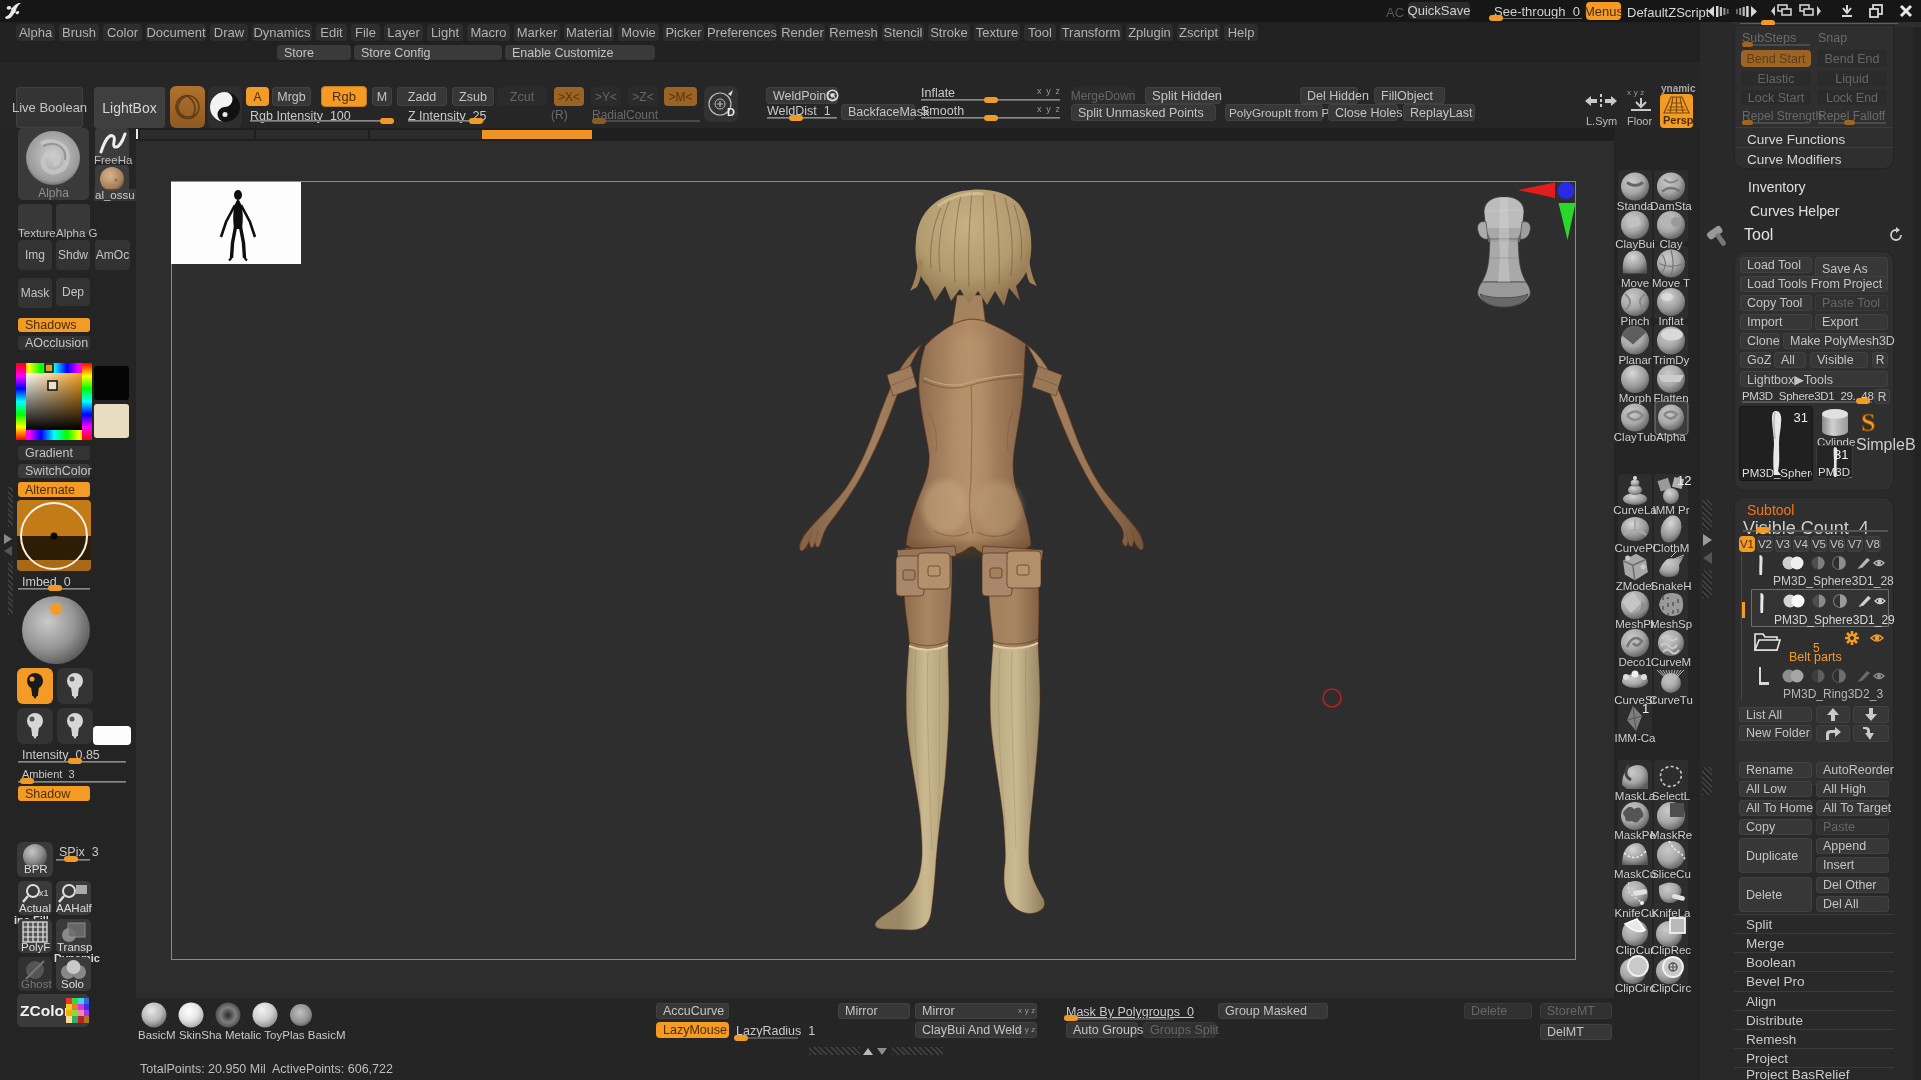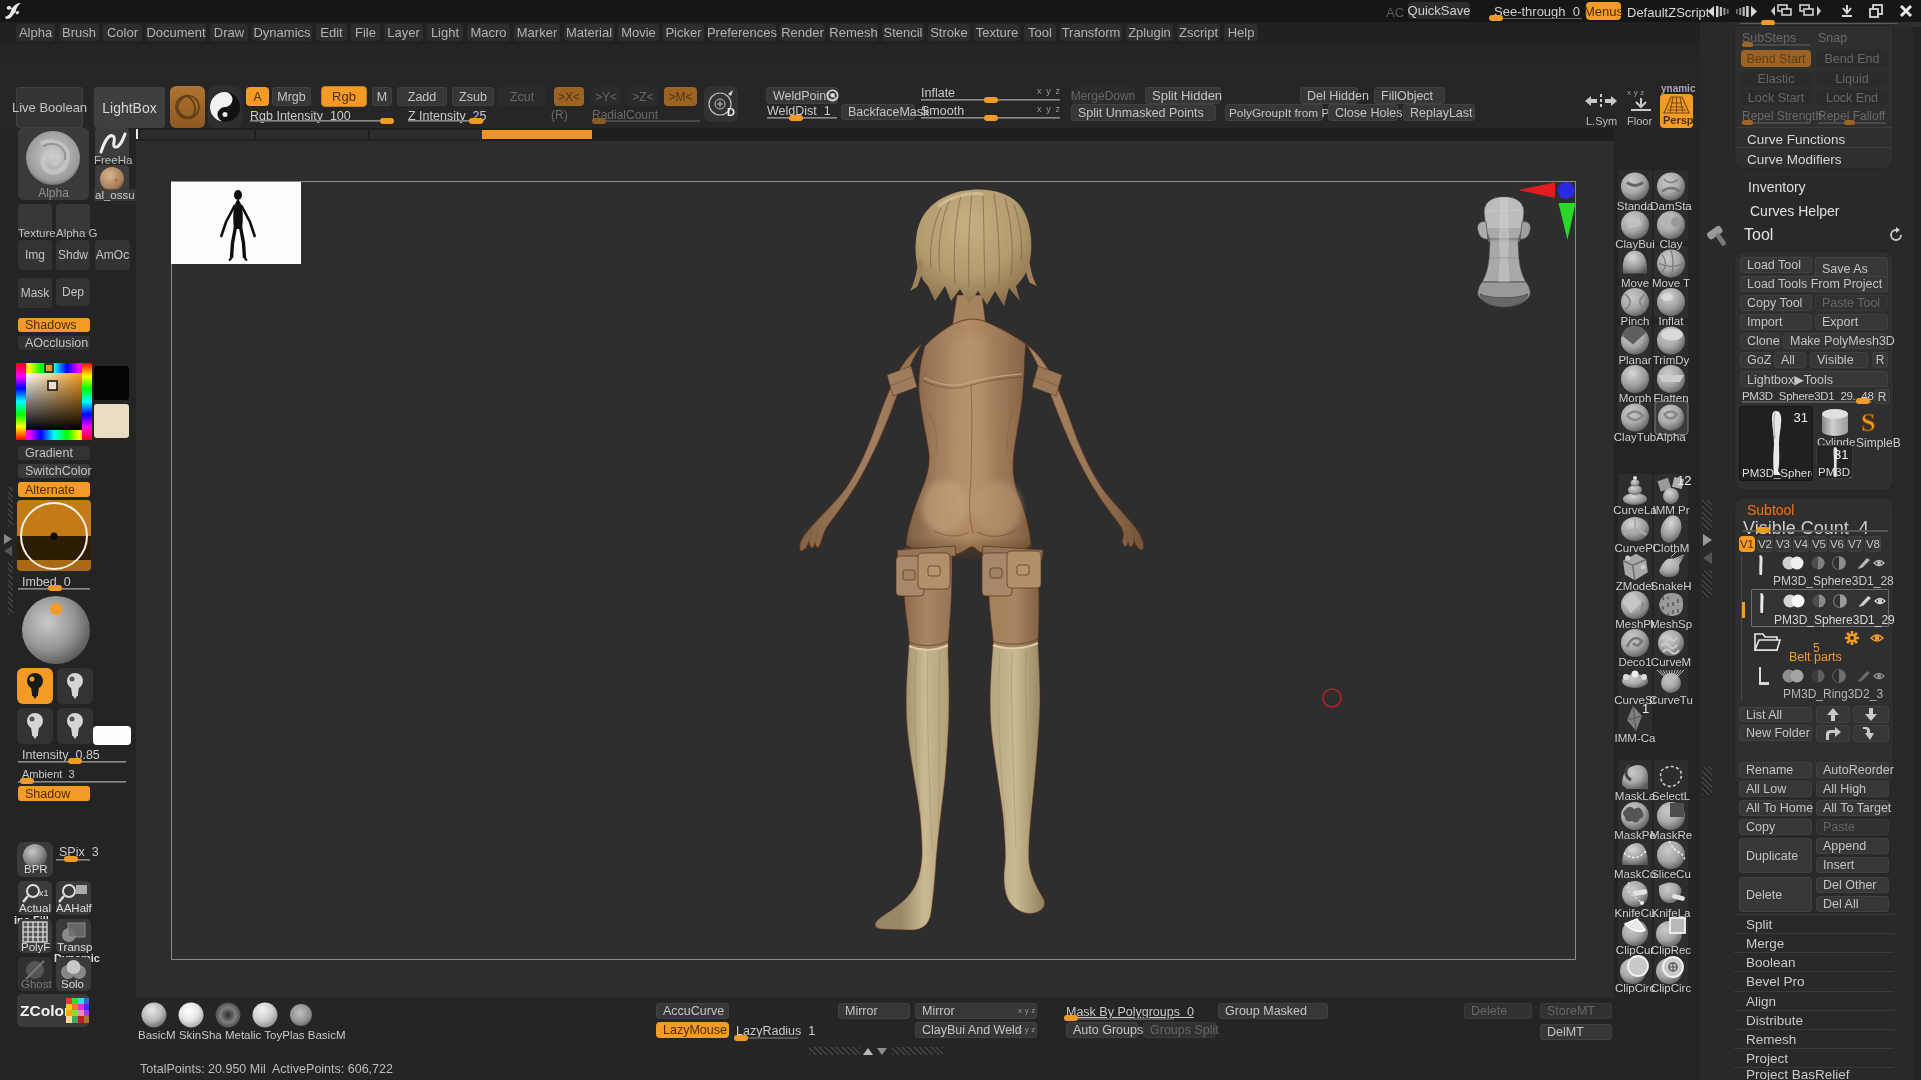--- a/index.html
+++ b/index.html
@@ -95,20 +95,25 @@
 <div class="mb" style="left:928px;width:42px">Stroke</div>
 <div class="mb" style="left:974px;width:46px">Texture</div>
 <div class="mb" style="left:1024px;width:32px">Tool</div>
 <div class="mb" style="left:1060px;width:62px">Transform</div>
 <div class="mb" style="left:1126px;width:47px">Zplugin</div>
 <div class="mb" style="left:1177px;width:43px">Zscript</div>
 <div class="mb" style="left:1224px;width:34px">Help</div>
 
 </div>
 
+<div class="a" id="storerow" style="left:0;top:44px;width:1921px;height:18px;background:#212121">
+<div class="b" style="left:277px;top:1px;width:74px;height:15px;background:#3a3a3a;box-shadow:none;font-size:12.5px">Store</div>
+<div class="b" style="left:354px;top:1px;width:148px;height:15px;background:#3a3a3a;box-shadow:none;font-size:12.5px">Store Config</div>
+<div class="b" style="left:505px;top:1px;width:150px;height:15px;background:#3a3a3a;box-shadow:none;font-size:12.5px">Enable Customize</div>
+</div>
 
 <div class="a" id="shelf" style="left:0;top:62px;width:1921px;height:66px;background:#262626">
 <div class="b c" style="left:16px;top:25px;width:67px;height:41px;font-size:13px;background:#343434">Live Boolean</div>
 <div class="b c" style="left:94px;top:25px;width:71px;height:41px;font-size:14px;background:#3f3f3f;color:#d6d6d6">LightBox</div>
 <div class="a" style="left:170px;top:24px;width:35px;height:42px;border-radius:6px;background:linear-gradient(#b0722e,#8d5a22)">
 <svg style="left:3px;top:6px" width="29" height="30" viewBox="0 0 29 30">
           <circle cx="14.5" cy="15" r="11.5" fill="none" stroke="#5f3d15" stroke-width="1.6"></circle>
           <path d="M14.5,4 C22,9 24,17 20,24 C12,27 6,23 4.5,15 C7,7 10,4.5 14.5,4 Z" fill="none" stroke="#5f3d15" stroke-width="1.6"></path>
         </svg>
       </div>
@@ -1057,21 +1062,21 @@
           <ellipse cx="18" cy="7" rx="13" ry="5" fill="#e0e0e0"></ellipse>
         </svg>
       </div>
 <span class="lbl" style="left:117px;top:414px;font-size:11.5px;color:#ccc">Cylinde</span>
 <div class="a" style="left:157px;top:385px;width:32px;height:30px">
 <svg style="left:3px;top:1px" width="26" height="28" viewBox="0 0 26 28">
           <text x="1" y="23" font-size="26" font-weight="bold" fill="#f49b26" font-family="Liberation Serif">S</text>
           <text x="1" y="23" font-size="26" font-weight="bold" fill="none" stroke="#7a4508" stroke-width="1" font-family="Liberation Serif">S</text>
         </svg>
       </div>
-<span class="lbl" style="left:156px;top:414px;font-size:12px;color:#ccc">SimpleB</span>
+<span class="lbl" style="left:156px;top:414px;font-size:16px;color:#ccc">SimpleB</span>
 <div class="a" style="left:116px;top:423px;width:37px;height:34px;background:#242424;border:1px solid #3a3a3a;border-radius:3px;overflow:hidden">
 <svg style="left:12px;top:0px" width="12" height="33" viewBox="0 0 12 33">
           <path d="M6,1 C8,1 8.6,3 8.3,7 C8.3,11 7.6,14 7.6,18 C7.6,23 8,28 7.4,31 L5.2,31 C4.8,27 4.8,22 5,17 C5,12 4.4,7 4.6,4 C4.7,2 5,1 6,1 Z" fill="#e4e4e4"></path>
         </svg>
 <span class="a" style="left:17px;top:1px;font-size:13px;color:#eee">31</span>
 <span class="a" style="left:1px;bottom:0px;font-size:11.5px;color:#ddd">PM3D_​</span>
       </div>
 
 <div class="a" style="left:34px;top:475px;width:160px;height:290px;background:#2f2f30;border-radius:10px;box-shadow:inset 0 0 0 1px #242425"></div>
 <span class="lbl" style="left:47px;top:480px;font-size:14px;color:#f97316">Subtool</span>

